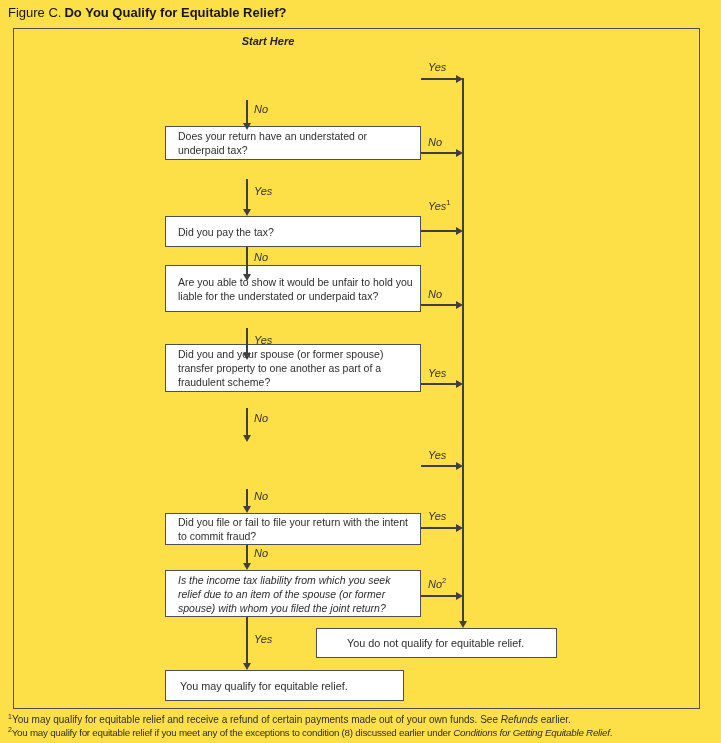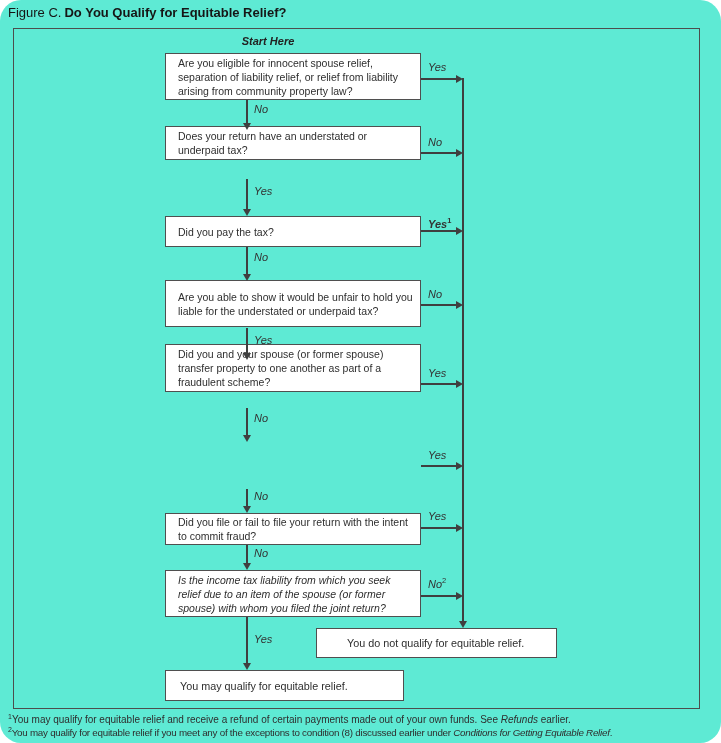--- a/index.html
+++ b/index.html
@@ -1,38 +1,38 @@
 <!DOCTYPE html>
 <html><head>
 <meta charset="utf-8">
 <style>
   html,body{margin:0;padding:0;background:#ffffff;}
   .page{
-    position:relative;width:721px;height:743px;background:#5eead4;
+    position:relative;width:721px;height:743px;background:#fde047;
     font-family:"Liberation Sans","DejaVu Sans",sans-serif;
-    color:#2e2e2e;overflow:hidden;border-radius:21px;
+    color:#2e2e2e;overflow:hidden;
   }
   
   .title{position:absolute;left:8px;top:5px;font-size:13px;color:#161616;white-space:nowrap;}
   .t-prefix{font-weight:400;}
   .t-main{font-weight:700;margin-left:3px;}
   
   .frame{position:absolute;left:13px;top:28px;width:687px;height:681px;border:1.5px solid #4d4d4d;box-sizing:border-box;}
   
   .start{position:absolute;left:198px;top:35px;width:140px;text-align:center;
          font-size:11px;font-weight:700;font-style:italic;color:#222;}
   
   .qbox{position:absolute;left:165px;width:256px;box-sizing:border-box;
         border:1.5px solid #4f4f4f;background:#fff;display:flex;align-items:center;
         font-size:10.5px;line-height:14px;color:#2e2e2e;
         padding:3px 6px 3px 12px;}
   .q1{top:53px;height:47px;}
   .q2{top:126px;height:34px;}
   .q3{top:216px;height:31px;}
-  .q4{top:280px;height:47px;}
+  .q4{top:265px;height:47px;}
   .q5{top:344px;height:48px;}
   .q6{top:442px;height:47px;}
   .q7{top:513px;height:32px;}
   .q8{top:570px;height:47px;font-style:italic;}
   
   .obox{position:absolute;box-sizing:border-box;border:1.5px solid #4f4f4f;background:#fff;
         display:flex;align-items:center;font-size:10.8px;color:#2e2e2e;padding-left:14px;}
   .o-neg{left:316px;top:628px;width:241px;height:30px;padding-left:30px;}
   .o-pos{left:165px;top:670px;width:239px;height:31px;}
   
@@ -67,21 +67,21 @@
   .rh5{top:380px;}.rh6{top:462px;}.rh7{top:524px;}.rh8{top:592px;}
   .rail-head{position:absolute;left:459px;top:621px;width:0;height:0;
        border-left:4px solid transparent;border-right:4px solid transparent;border-top:7px solid #3f3f3f;}
   
   .lab{position:absolute;font-size:11px;font-style:italic;color:#333;white-space:nowrap;}
   .lab sup{font-size:7.5px;font-style:normal;}
   .dlab{left:254px;}
   .dL1{top:103px;}.dL2{top:185px;}.dL3{top:251px;}.dL4{top:334px;}
   .dL5{top:412px;}.dL6{top:490px;}.dL7{top:547px;}.dL8{top:633px;}
   .rlab{left:428px;}
-  .rL1{top:59px;}.rL2{top:134px;}.rL3{top:216px;font-weight:bold;}.rL4{top:286px;}
+  .rL1{top:59px;}.rL2{top:134px;}.rL3{top:198px;}.rL4{top:286px;}
   .rL5{top:365px;}.rL6{top:447px;}.rL7{top:508px;}.rL8{top:576px;}
   
   .footnote{position:absolute;left:8px;font-size:10px;color:#2e2e2e;white-space:nowrap;}
   .fn1{top:713px;}
   .fn2{top:726px;letter-spacing:-0.25px;font-size:9.8px;}
   .footnote sup{font-size:7px;}
   .footnote .it{font-style:italic;}
 </style>
 </head>
 <body>
@@ -89,23 +89,20 @@
 <div class="page">
 
   <div class="title">
     <span class="t-prefix">Figure C.</span><span class="t-main">Do You Qualify for Equitable Relief?</span>
   </div>
 
   <div class="frame"></div>
 
   <div class="start">Start Here</div>
 
-  <div class="qbox q1">
-      <span>Are you eligible for innocent spouse relief, separation of liability relief, or relief from liability arising from community property law?</span>
-    </div>
   <div class="qbox q2">
       <span>Does your return have an understated or underpaid tax?</span>
     </div>
   <div class="qbox q3">
       <span>Did you pay the tax?</span>
     </div>
   <div class="qbox q4">
       <span>Are you able to show it would be unfair to hold you liable for the understated or underpaid tax?</span>
     </div>
   <div class="qbox q5">

